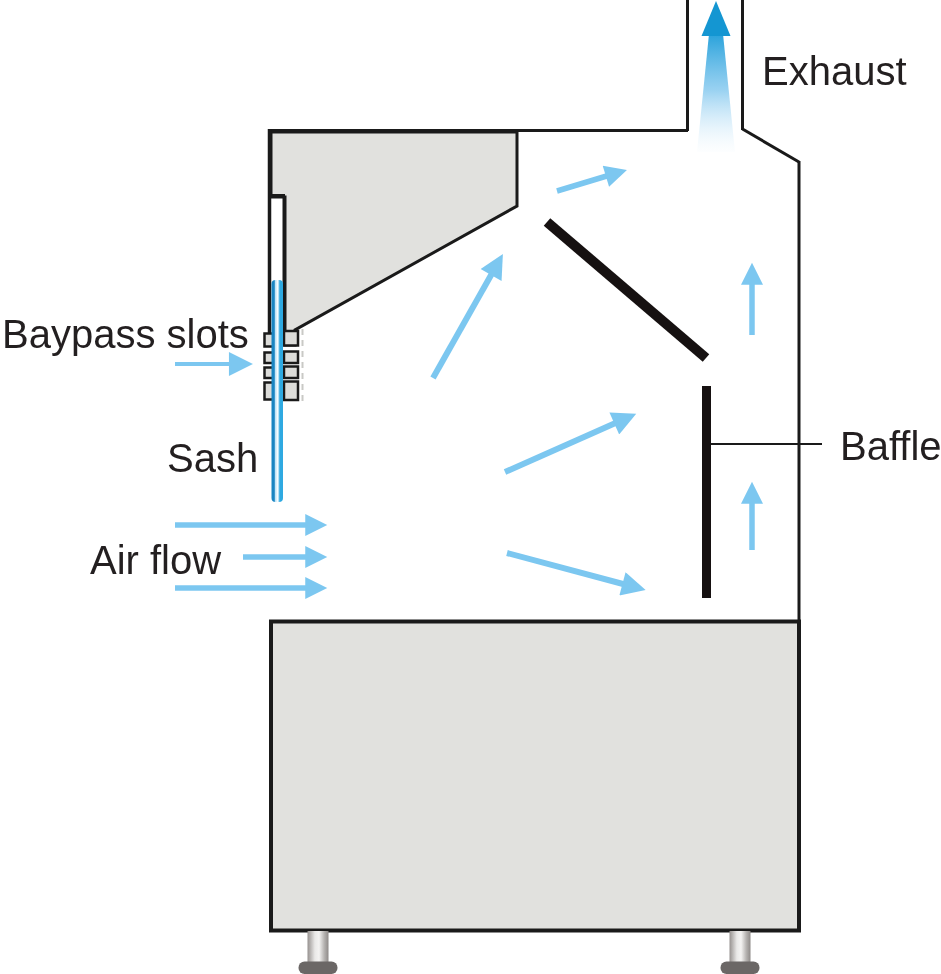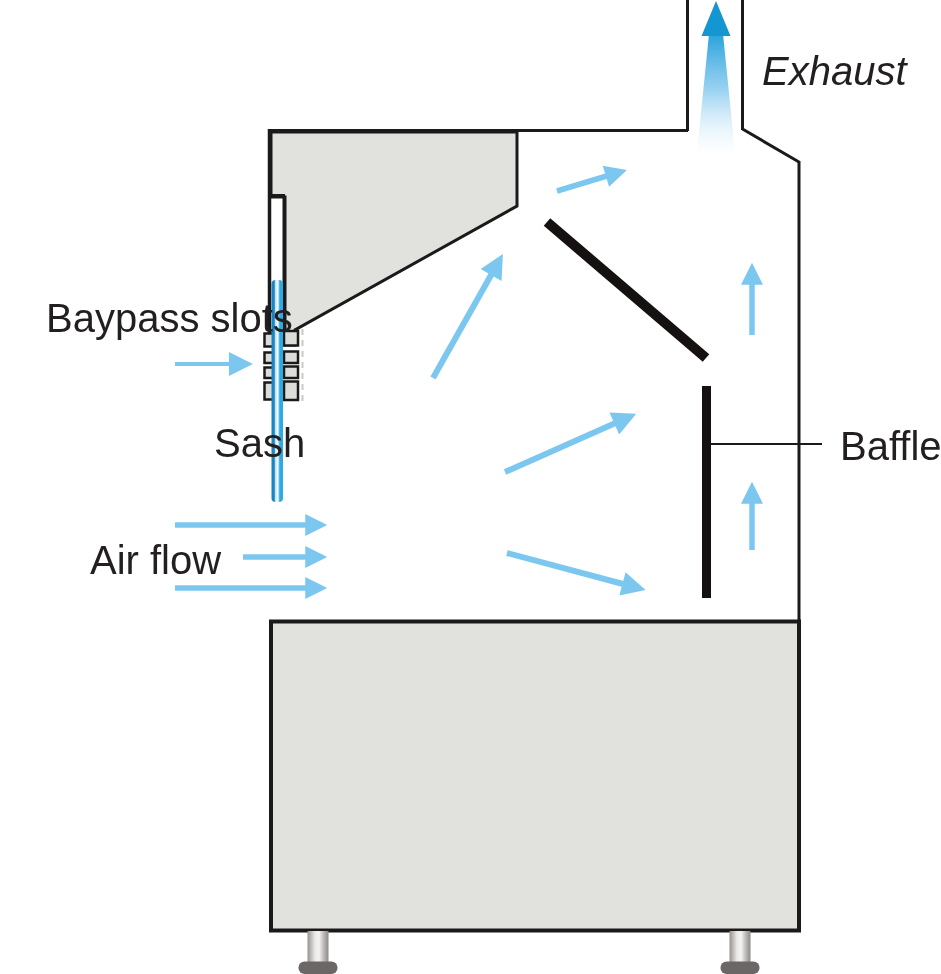--- a/index.html
+++ b/index.html
@@ -105,23 +105,23 @@
       <line x1="175" y1="588" x2="320" y2="588" stroke-width="5.5" marker-end="url(#ah)"></line>
       <line x1="433" y1="378" x2="499" y2="261" stroke-width="6" marker-end="url(#ah)"></line>
       <line x1="557" y1="191" x2="620" y2="172" stroke-width="5.5" marker-end="url(#ah)"></line>
       <line x1="505" y1="472" x2="629" y2="417" stroke-width="6" marker-end="url(#ah)"></line>
       <line x1="507" y1="553" x2="638" y2="588" stroke-width="6" marker-end="url(#ah)"></line>
       <line x1="752" y1="335" x2="752" y2="270" stroke-width="5.5" marker-end="url(#ah)"></line>
       <line x1="752" y1="550" x2="752" y2="489" stroke-width="5.5" marker-end="url(#ah)"></line>
     </g>
   </svg>
 
-  <div class="diagram-label" style="left:2px;top:297px;margin-left:44px;">Baypass slots</div>
+  <div class="diagram-label" style="left:2px;top:313px;">Baypass slots</div>
 
-  <div class="diagram-label" style="left:167px;top:422px;margin-left:47px;">Sash</div>
+  <div class="diagram-label" style="left:167px;top:437px;">Sash</div>
 
   <div class="diagram-label" style="left:90px;top:539px;">Air flow</div>
 
-  <div class="diagram-label" style="left:762px;top:50px;font-style:italic;">Exhaust</div>
+  <div class="diagram-label" style="left:762px;top:50px;">Exhaust</div>
 
   <div class="diagram-label" style="left:840px;top:425px;">Baffle</div>
 
 </div>
 
 </body></html>

